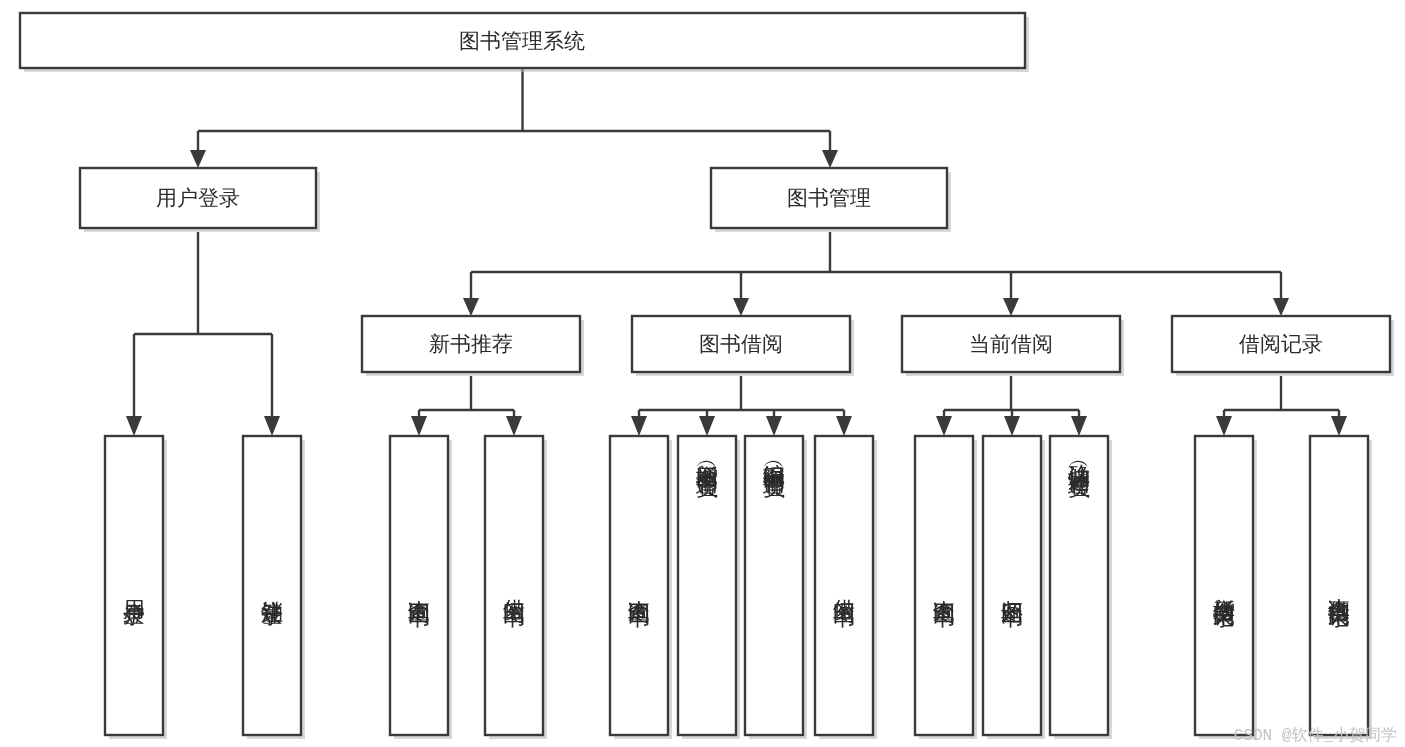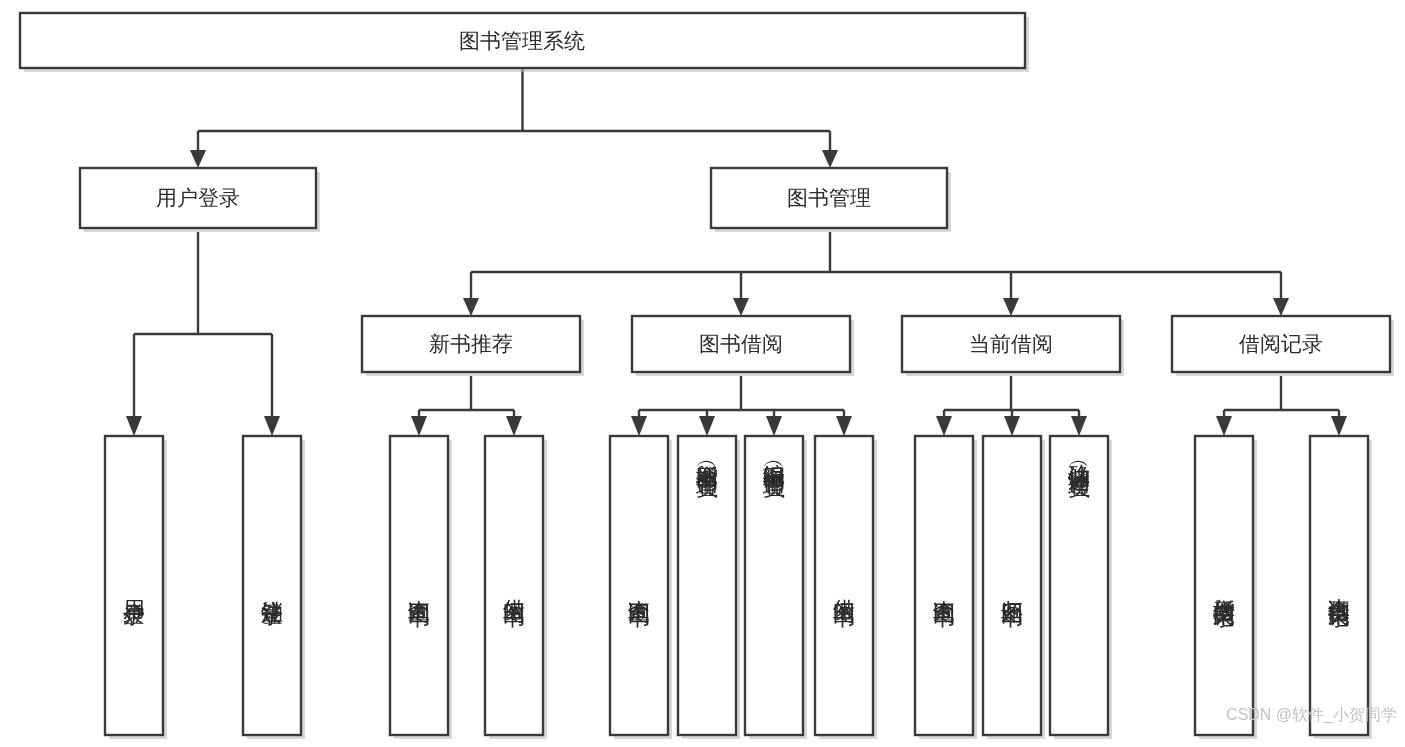--- a/index.html
+++ b/index.html
@@ -50,22 +50,22 @@
     font-family: "DejaVu Sans", "Liberation Sans", sans-serif;
     text-anchor: middle;
     dominant-baseline: middle;
   }
   .label-h {
     font-size: 21px;
   }
   .watermark {
     position: absolute;
     right: 8px;
-    bottom: 21px;
-    font-family: Liberation Sans, sans-serif;
+    bottom: 1px;
+    font-family: Liberation Mono, monospace;
     font-size: 16px;
     color: #c2c2c2;
     white-space: nowrap;
     pointer-events: none;
   }
 </style>
 </head>
 <body>
 
 <div id="diagram-root">

